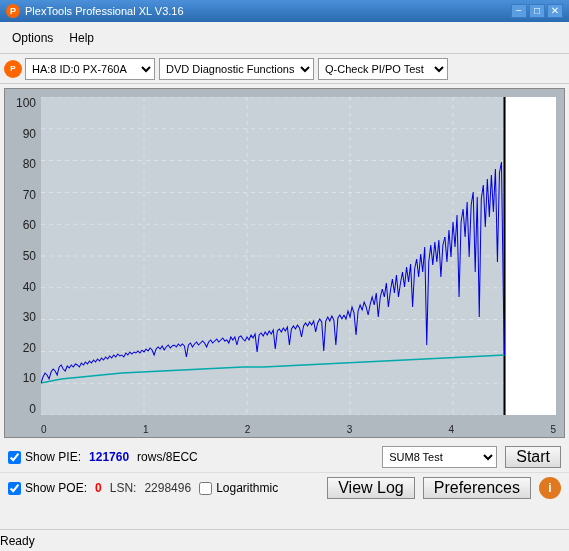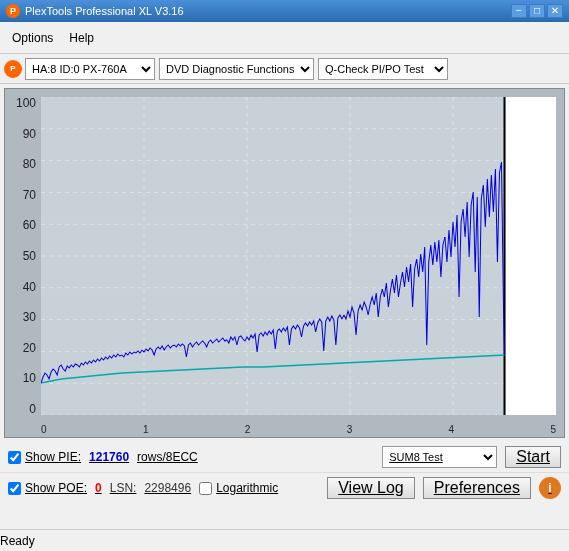--- a/index.html
+++ b/index.html
@@ -164,21 +164,20 @@
       color: #222;
     }
 
     
     .bottom-row1, .bottom-row2 {
       display: flex;
       align-items: center;
       padding: 4px 8px;
       gap: 8px;
       background: #f0f0f0;
-      text-decoration: underline;
     }
     .bottom-row1 { border-bottom: 1px solid #ddd; }
     .checkbox-label {
       display: flex;
       align-items: center;
       gap: 4px;
       cursor: pointer;
     }
     .checkbox-label input[type=checkbox] {
       cursor: pointer;

